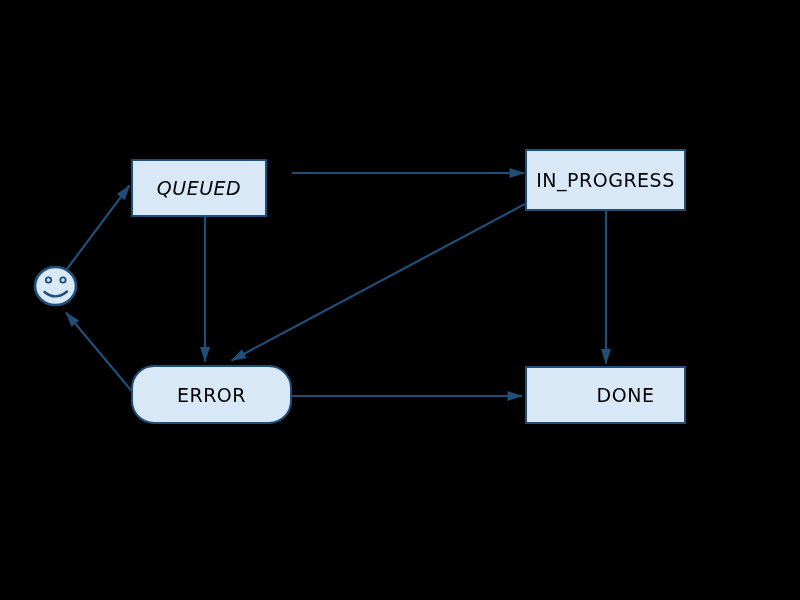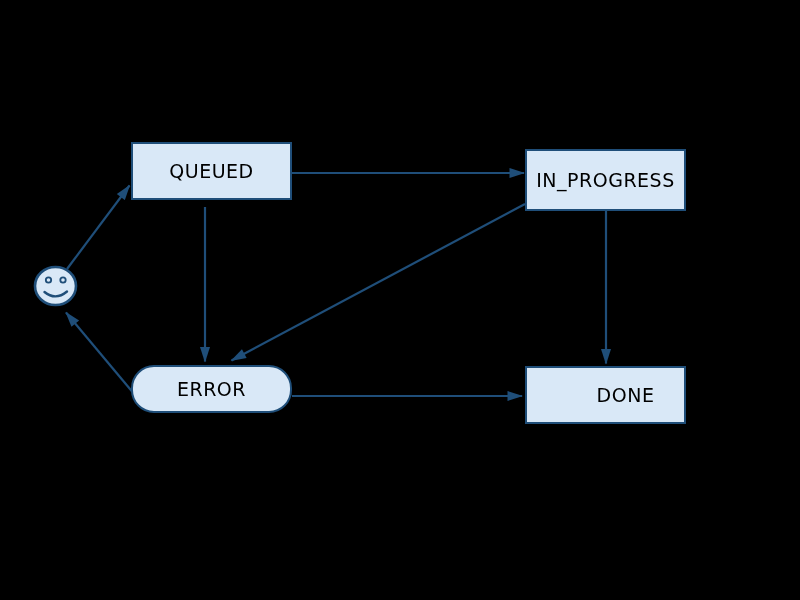--- a/index.html
+++ b/index.html
@@ -15,23 +15,23 @@
     position:absolute;
     background:#d9e8f7;
     border:2px solid #1f4e79;
     box-sizing:border-box;
     display:flex;align-items:center;justify-content:center;
     color:#000;
     font-size:19px;
     letter-spacing:0.5px;
     white-space:nowrap;
   }
-  .node-queued      {left:131px;top:142px;width:161px;height:58px;}
+  .node-queued      {left:131px;top:159px;width:136px;height:58px;font-style:italic;}
   .node-in-progress {left:525px;top:149px;width:161px;height:62px;}
-  .node-error       {left:131px;top:365px;width:161px;height:48px;border-radius:23px;}
+  .node-error       {left:131px;top:365px;width:161px;height:59px;border-radius:23px;}
   .node-done        {left:525px;top:366px;width:161px;height:58px;padding-left:40px;}
   .edge{stroke:#1f4e79;stroke-width:2.2;fill:none;}
   .face-line{stroke:#1f4e79;fill:none;}
 </style>
 </head>
 <body>
 
 <div class="canvas">
 
   <svg class="edges-layer" viewBox="0 0 800 600" xmlns="http://www.w3.org/2000/svg">

